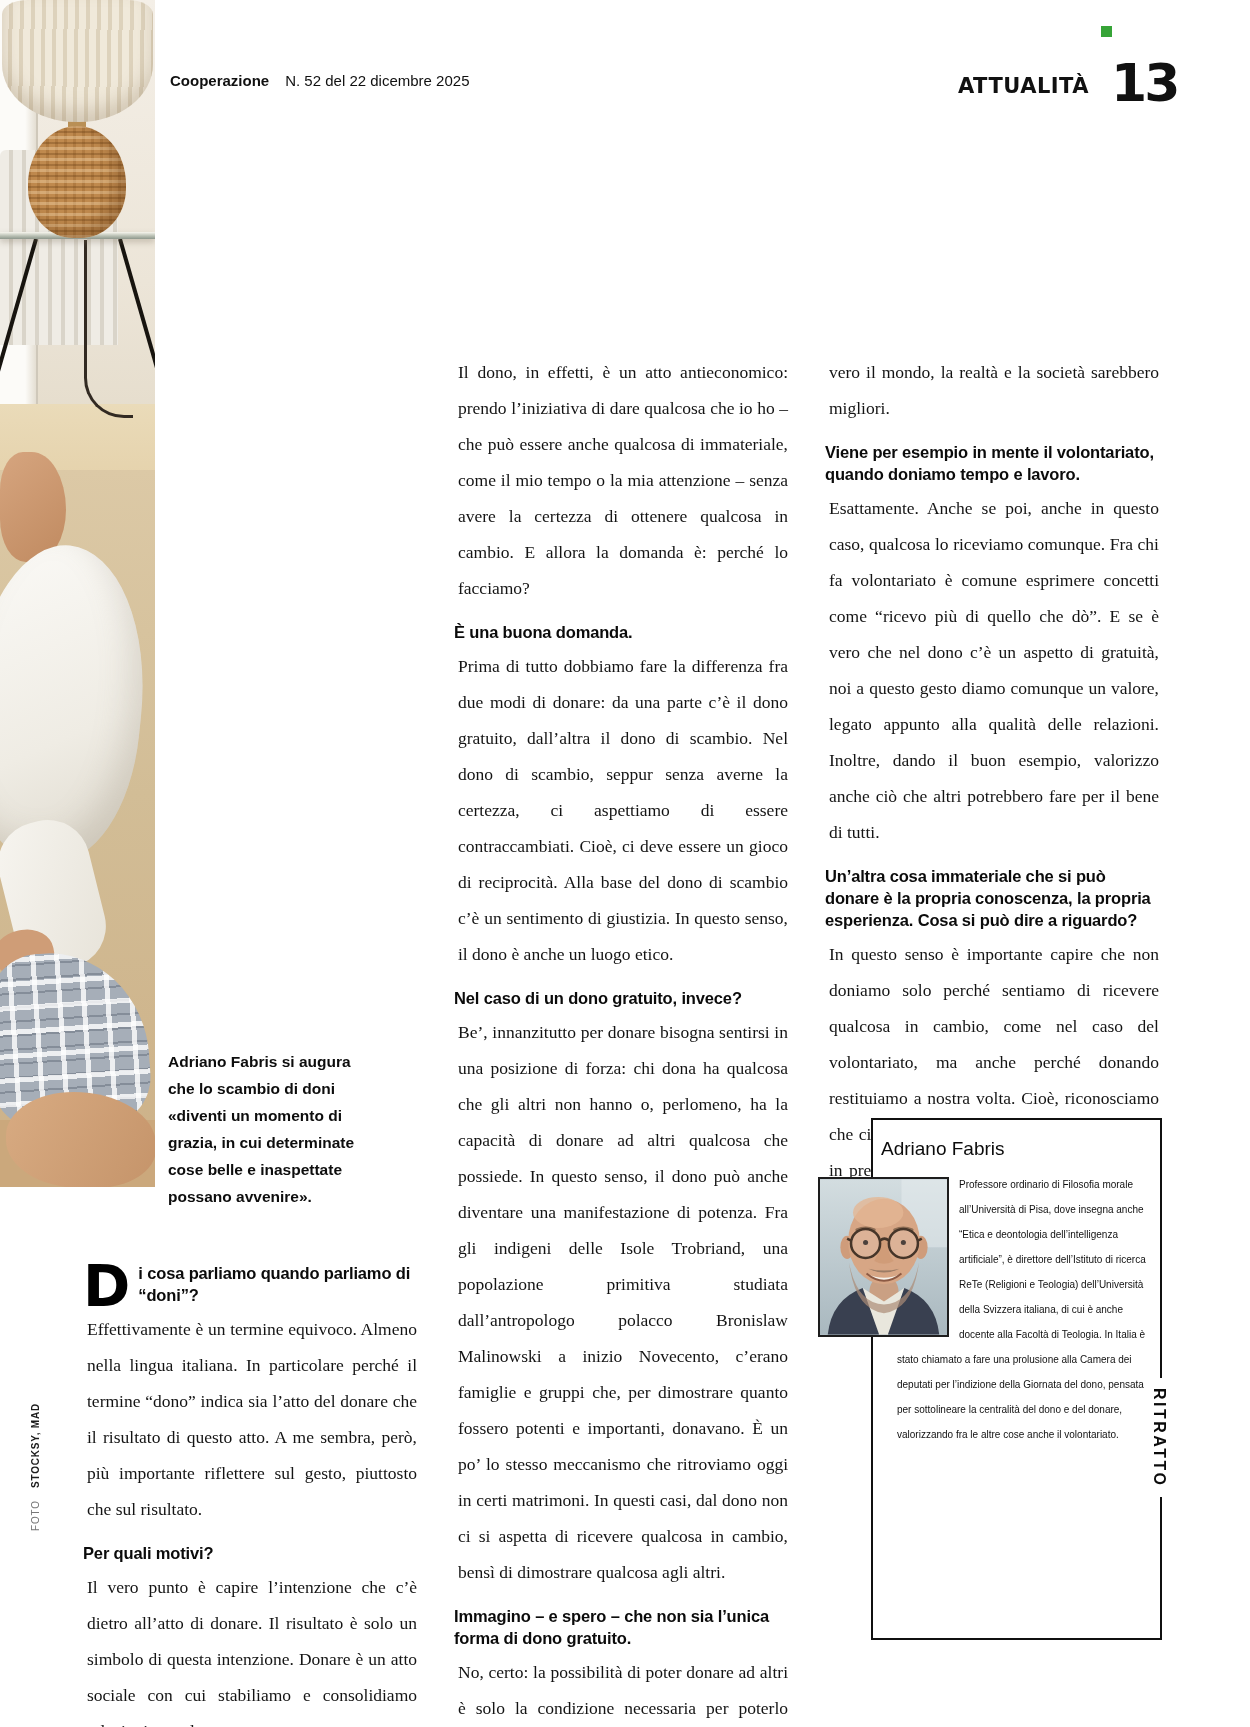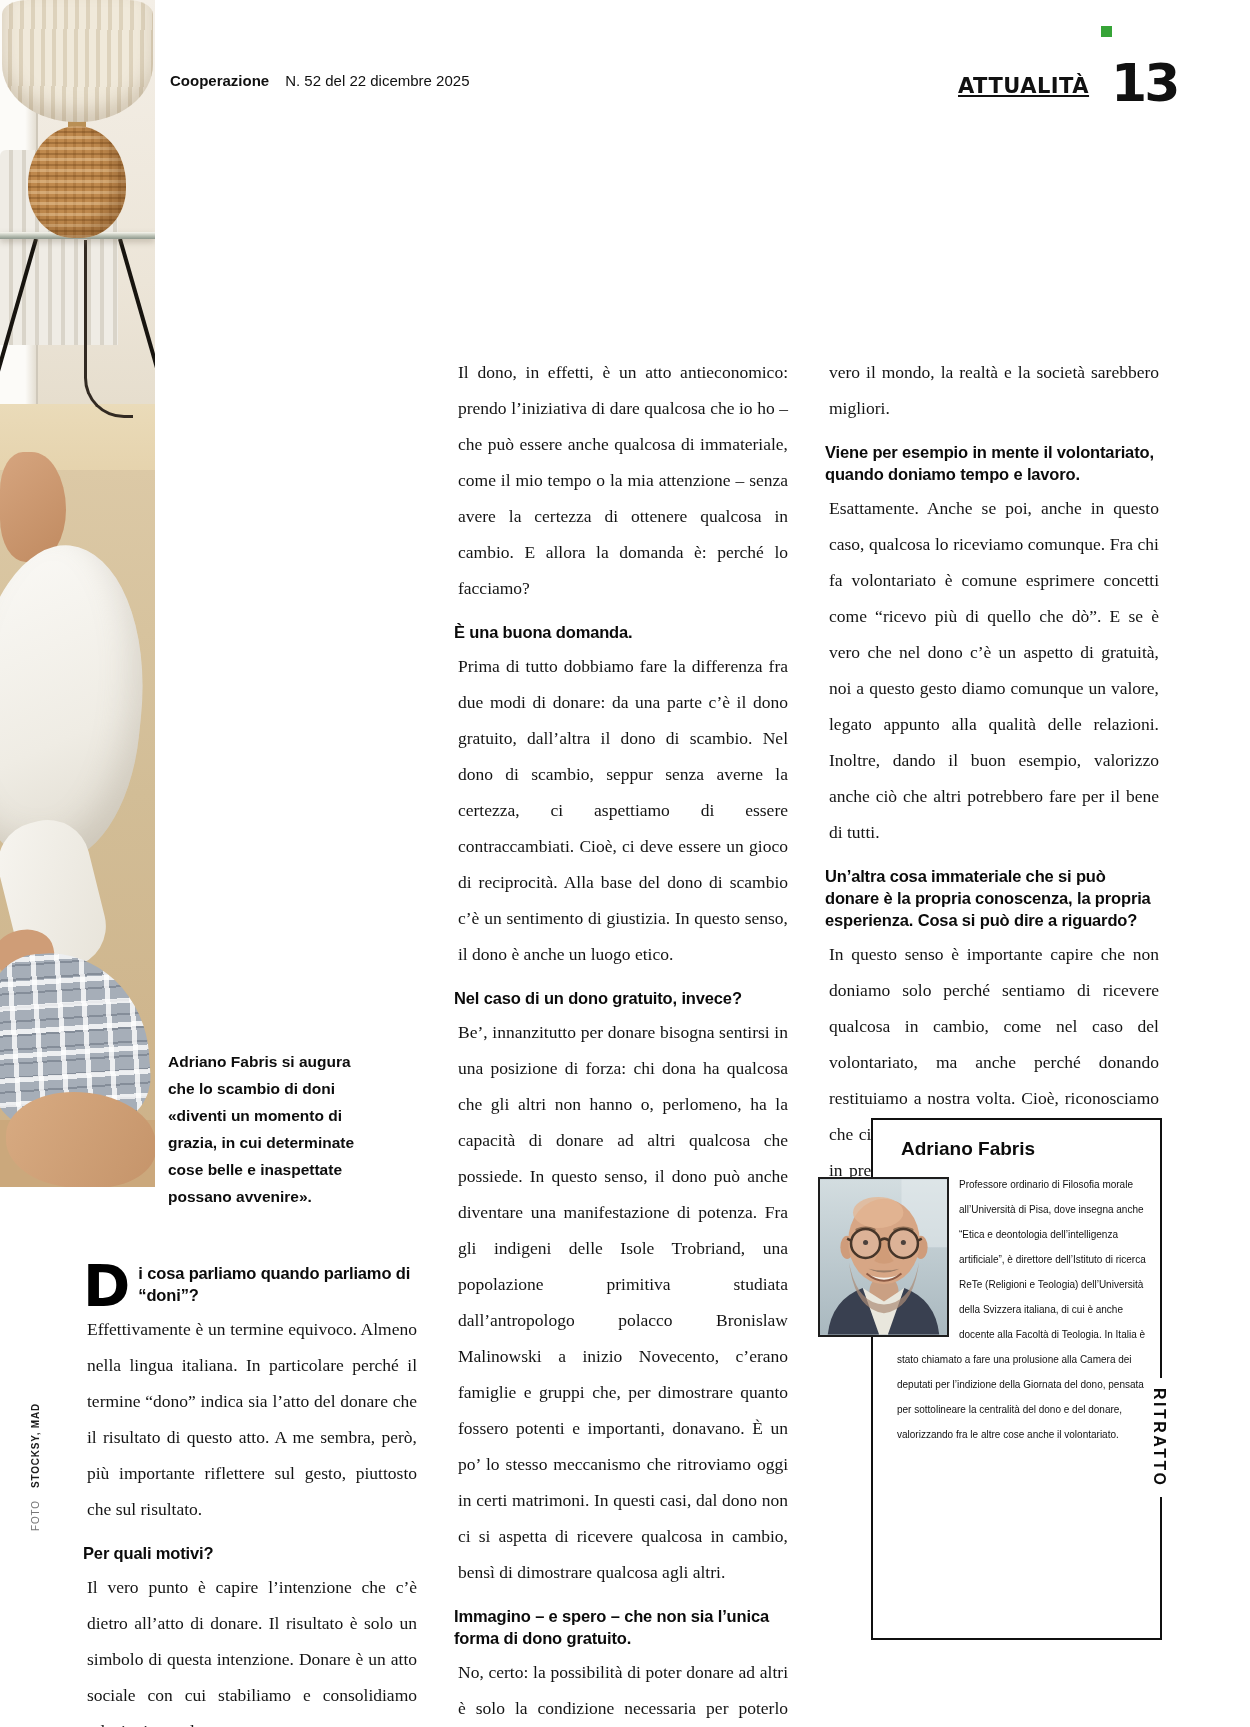--- a/index.html
+++ b/index.html
@@ -3,21 +3,21 @@
 <meta charset="utf-8">
 <style>
   html,body{margin:0;padding:0;background:#e9e9e9;}
   .page{position:relative;width:1250px;height:1727px;background:#ffffff;overflow:hidden;
         font-family:"Liberation Sans",sans-serif;color:#111;}
 
   
   .hdr-left{position:absolute;left:170px;top:72px;font-size:15px;color:#101010;white-space:nowrap;}
   .hdr-left .mag{font-weight:700;margin-right:16px;}
   .hdr-right{position:absolute;top:60px;left:958px;display:flex;align-items:flex-start;}
-  .section{font-family:"DejaVu Sans",sans-serif;font-weight:700;font-size:21px;letter-spacing:.5px;margin-top:14px;text-decoration:underline;}
+  .section{font-family:"DejaVu Sans",sans-serif;font-weight:700;font-size:21px;letter-spacing:.5px;margin-top:14px;}
   .pageno{font-family:"DejaVu Sans",sans-serif;font-weight:700;font-size:52px;line-height:46px;
           letter-spacing:-3px;margin-left:22px;}
   .corner-marker{position:absolute;left:1101px;top:26px;width:11px;height:11px;}
 
   
   .photo{position:absolute;left:0;top:0;width:155px;height:1187px;overflow:hidden;background:#efe9df;}
   .photo *{position:absolute;}
   .ph-wall{left:0;top:0;width:155px;height:470px;background:linear-gradient(180deg,#f4efe7,#ece5d8 60%,#e3dac8);}
   .ph-window{left:0;top:0;width:36px;height:430px;background:linear-gradient(90deg,#fcfbf8 70%,#e4ded2);border-right:2px solid #cfc8ba;}
   .ph-floor{left:0;top:404px;width:155px;height:120px;background:linear-gradient(180deg,#eadbb9,#e2cda4);}
@@ -74,21 +74,21 @@
   .dropcap{float:left;font-family:"DejaVu Sans",sans-serif;font-weight:700;font-size:57px;
      line-height:44px;height:44px;margin:2px 10px 0 0;letter-spacing:-2px;color:#000;}
   .a-last{position:relative;}
   .pagemark{position:absolute;right:0;bottom:1px;background:#0f766e;padding-left:8px;
      font-family:"DejaVu Sans",sans-serif;font-weight:700;font-size:14.5px;white-space:nowrap;}
   .pagemark .arrow{margin-right:5px;}
 
   
   .bio-box{position:absolute;left:871px;top:1118px;width:291px;height:522px;box-sizing:border-box;
       border:2.5px solid #101010;background:#fff;}
-  .bio-name{font-weight:700;font-size:19px;margin:18px 20px 12px 28px;color:#0b0b0b;}
+  .bio-name{font-weight:400;font-size:19px;margin:18px 20px 12px 8px;color:#0b0b0b;}
   .bio-photo{position:absolute;left:-55px;top:57px;width:131px;height:160px;box-sizing:border-box;
       border:2px solid #1d1d1d;background:#b9c7ce;overflow:hidden;}
   .bio-spacer{float:left;width:62px;height:168px;}
   .bio-text{font-size:10px;line-height:25px;margin:0 14px 0 24px;color:#101010;}
   .ritratto{position:absolute;left:1149px;top:1378px;writing-mode:vertical-rl;font-weight:700;
       font-size:16px;letter-spacing:2.5px;background:#fff;padding:10px 1px;color:#0b0b0b;}
 </style>
 </head>
 <body>
 

